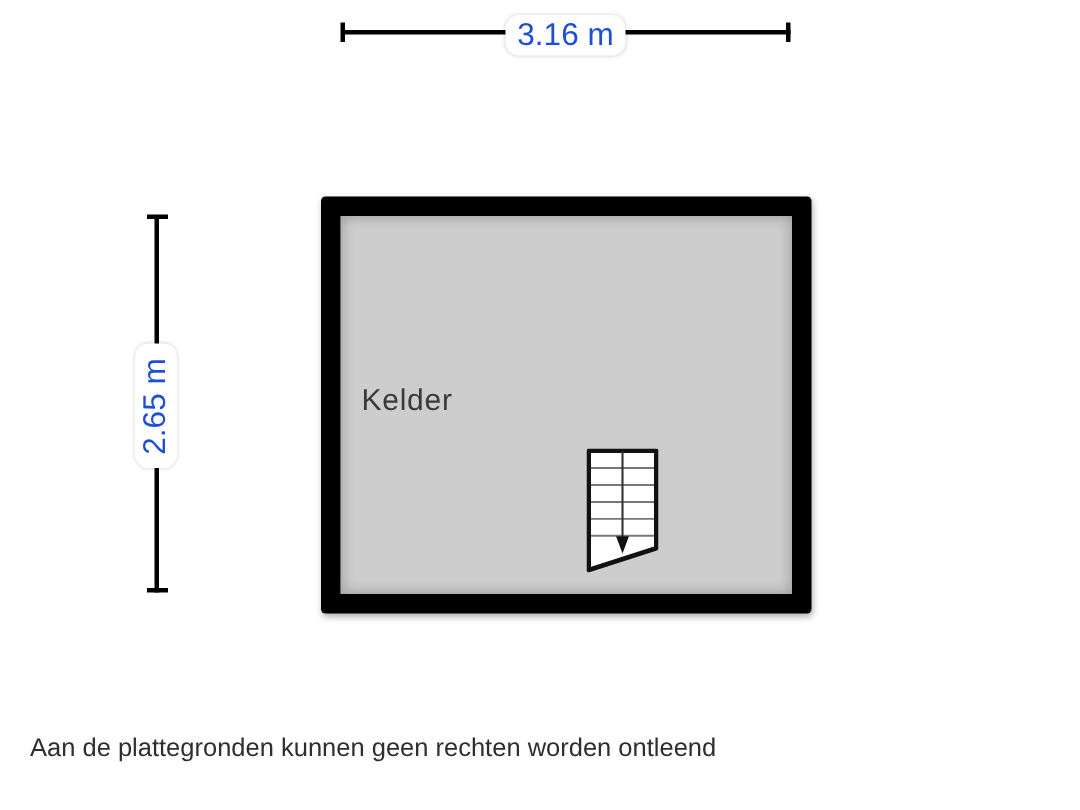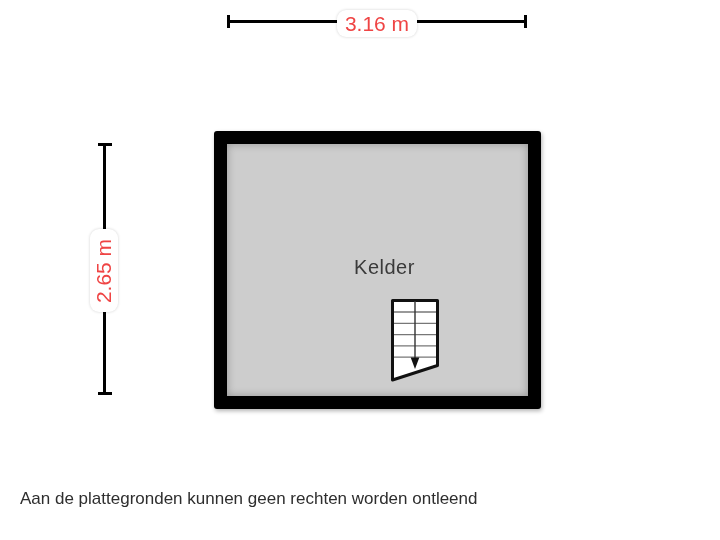--- a/index.html
+++ b/index.html
@@ -33,21 +33,21 @@
   .tick.hbar.bottom { top: 392px; }
 
   .dim-label {
     position: absolute;
     background: #ffffff;
     border-radius: 9px;
     display: flex;
     align-items: center;
     justify-content: center;
     font-size: 21px;
-    color: #ef4444;
+    color: #1d4ed8;
     box-shadow: 0 0 3px rgba(0,0,0,0.18);
     white-space: nowrap;
   }
   .dim-label.top-label {
     left: 337px; top: 10px; width: 80px; height: 27px;
   }
   .dim-label.left-label {
     left: 90px; top: 229px; width: 28px; height: 83px;
   }
   .dim-label.left-label .rot {
@@ -66,21 +66,20 @@
   }
   .floor {
     position: absolute;
     left: 13px; top: 13px; right: 13px; bottom: 13px;
     background: #cdcdcd;
     box-shadow: inset 0 0 9px rgba(0,0,0,0.28);
   }
   .room-label {
     position: absolute;
     left: 14px; right: 0; top: 112px;
-    text-align: center;
     font-size: 20px;
     letter-spacing: 0.5px;
     color: #3a3a3a;
   }
   .stairs {
     position: absolute;
     left: 164px; top: 155px;
     width: 48px; height: 83px;
   }
 

